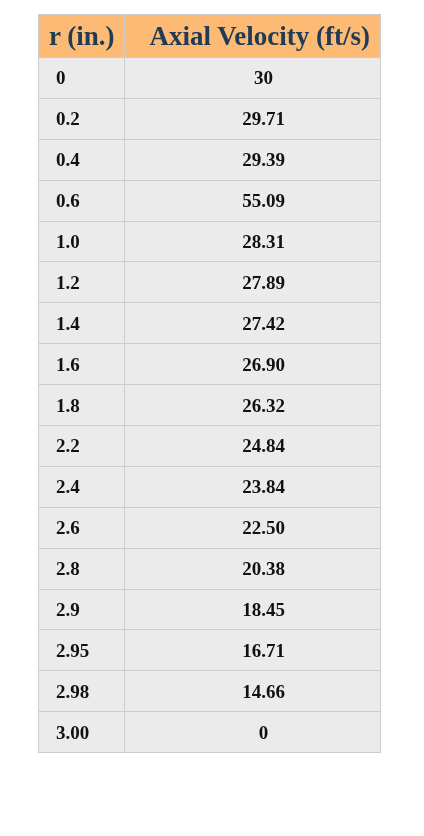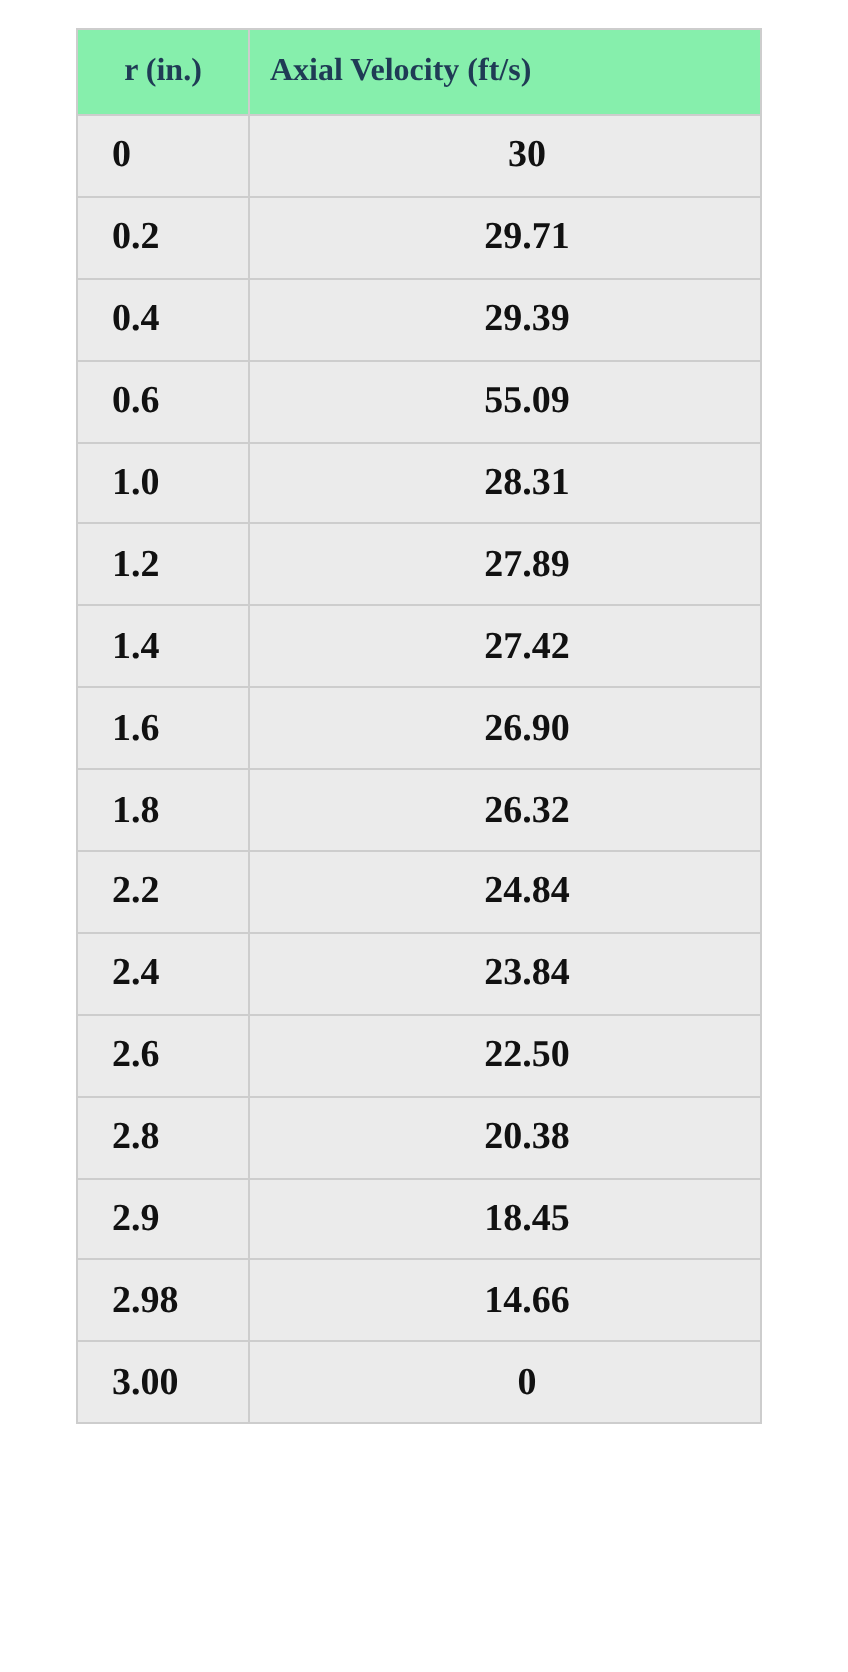--- a/index.html
+++ b/index.html
@@ -22,35 +22,35 @@
   table.data-table {
     border-collapse: collapse;
     width: 342px;
     table-layout: fixed;
     border: 1px solid #cdcdcd;
   }
   table.data-table col.col-r { width: 86px; }
   table.data-table col.col-v { width: 256px; }
 
   thead th {
-    background: #86efac;
+    background: #fdba74;
     color: #1f3b55;
     font-weight: bold;
-    font-size: 16px;
+    font-size: 27px;
     line-height: 1;
     height: 42px;
     border: 1px solid #cdcdcd;
     padding: 0 10px;
     white-space: nowrap;
   }
   thead th.th-r {
     text-align: center;
   }
   thead th.th-v {
-    text-align: left;
+    text-align: right;
   }
 
   tbody td {
     background: #ebebeb;
     color: #111111;
     font-size: 19px;
     line-height: 1;
     height: 37.9px;
     border: 1px solid #cdcdcd;
     font-weight: 600;
@@ -132,20 +132,24 @@
         </tr>
         <tr>
           <td class="cell-r">2.8</td>
           <td class="cell-v">20.38</td>
         </tr>
         <tr>
           <td class="cell-r">2.9</td>
           <td class="cell-v">18.45</td>
         </tr>
         <tr>
+          <td class="cell-r">2.95</td>
+          <td class="cell-v">16.71</td>
+        </tr>
+        <tr>
           <td class="cell-r">2.98</td>
           <td class="cell-v">14.66</td>
         </tr>
         <tr>
           <td class="cell-r">3.00</td>
           <td class="cell-v">0</td>
         </tr>
       </tbody>
   </table>
 </div>

